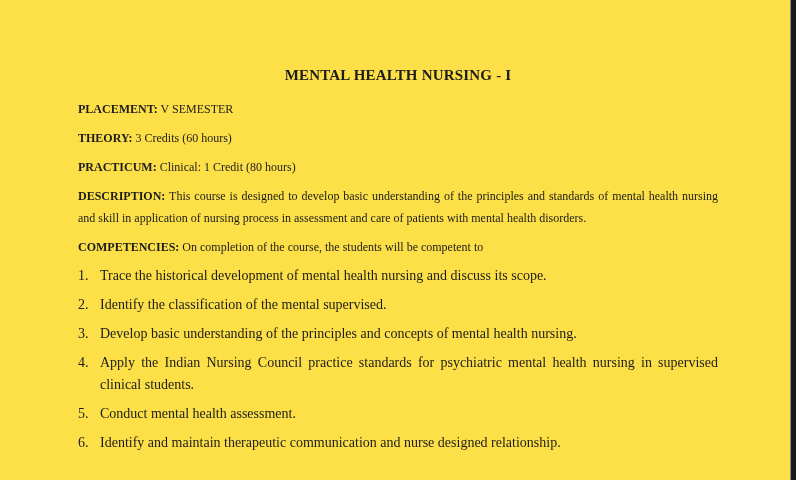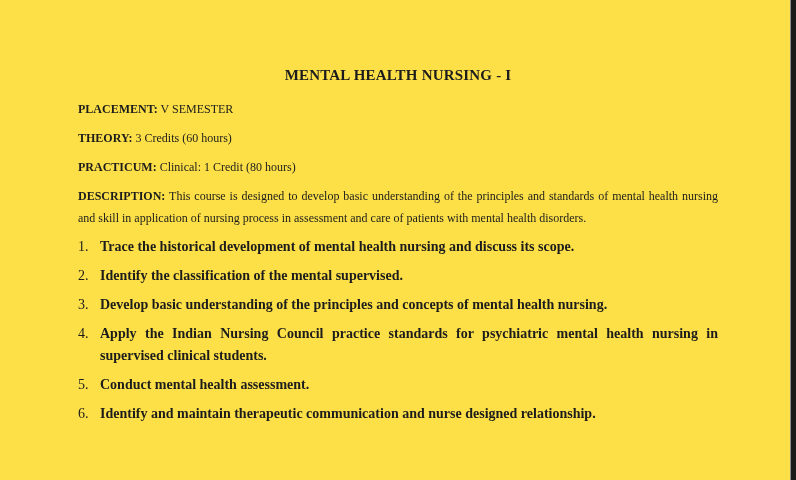--- a/index.html
+++ b/index.html
@@ -46,21 +46,21 @@
   .obj-item {
     display: flex;
     font-size: 14px;
     line-height: 22px;
     margin: 0 0 7px 0;
   }
   .obj-num {
     flex: 0 0 22px;
     width: 22px;
   }
-  .obj-text { flex: 1 1 auto; font-weight: bold; }
+  .obj-text { flex: 1 1 auto; }
 </style>
 </head>
 <body>
 
 <div class="page">
   <div class="content">
 
     <h1 class="title">MENTAL HEALTH NURSING - I</h1>
 
     <p class="para">
@@ -76,20 +76,24 @@
     <p class="para">
       <span class="label">PRACTICUM:</span>
       <span>Clinical: 1 Credit (80 hours)</span>
     </p>
 
     <p class="para justify">
       <span class="label">DESCRIPTION:</span>
       <span>This course is designed to develop basic understanding of the principles and standards of mental health nursing and skill in application of nursing process in assessment and care of patients with mental health disorders.</span>
     </p>
 
+    <p class="para">
+      <span class="label">COMPETENCIES:</span>
+      <span>On completion of the course, the students will be competent to</span>
+    </p>
 
     <div class="obj-list">
       <div class="obj-item">
         <span class="obj-num">1.</span>
         <span class="obj-text">Trace the historical development of mental health nursing and discuss its scope.</span>
       </div>
       <div class="obj-item">
         <span class="obj-num">2.</span>
         <span class="obj-text">Identify the classification of the mental supervised.</span>
       </div>

